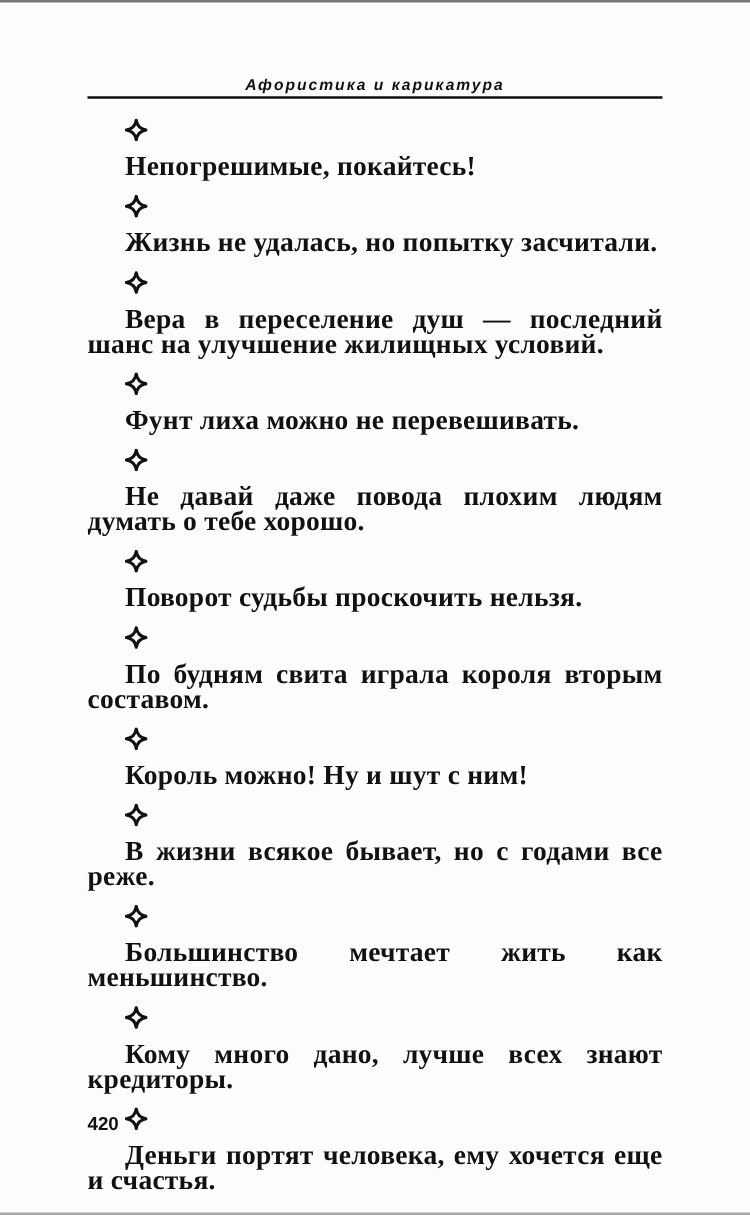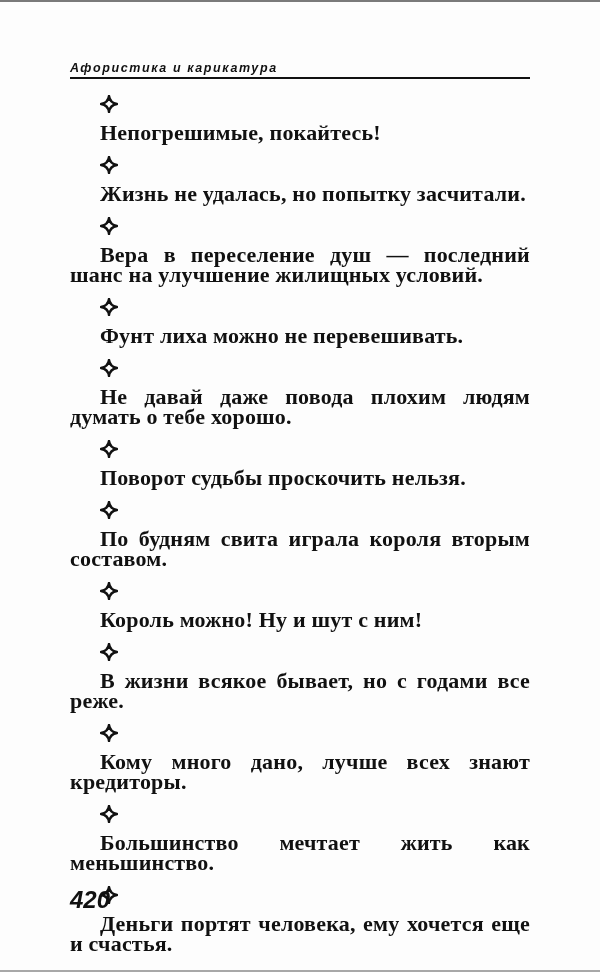--- a/index.html
+++ b/index.html
@@ -8,36 +8,36 @@
     font-family: "Liberation Serif", "DejaVu Serif", serif; color: #111;
   }
   .edge-top { position: absolute; left: 0; top: 0; width: 600px; height: 2px; background: #7a7a7a; }
   .edge-bottom { position: absolute; left: 0; top: 970px; width: 600px; height: 2px; background: #a8a8a8; }
   .running-head {
     position: absolute; left: 70px; top: 60px; width: 460px; height: 17px;
     border-bottom: 2px solid #111;
   }
   .running-head span {
     font-family: "Liberation Sans", "DejaVu Sans", sans-serif; font-style: italic; font-weight: bold;
-    font-size: 12.5px; letter-spacing: 1.6px; line-height: 16px; display: block;
+    font-size: 12.5px; letter-spacing: 1.6px; line-height: 16px; display: block; text-align: center;
   }
   .content { position: absolute; left: 70px; top: 95px; width: 460px; }
   .item { margin: 0; }
   .diamond {
     display: block; width: 18px; height: 18px; margin-left: 30px; margin-top: 0; margin-bottom: 10px;
   }
   .diamond svg { display: block; }
   .para {
     font-weight: bold; font-size: 22px; line-height: 20px; text-indent: 30px; text-align: justify;
     margin: 0 0 13px 0; letter-spacing: 0.2px;
   }
   .page-number {
     position: absolute; left: 70px; top: 888px;
-    font-family: "Liberation Sans", "DejaVu Sans", sans-serif; font-style: italic; font-weight: bold;
-    font-size: 24px; line-height: 24px;
+    font-family: "Liberation Sans", "DejaVu Sans", sans-serif; font-weight: bold;
+    font-size: 15px; line-height: 24px;
   }
 </style>
 </head>
 <body>
 
 <div class="edge-top"></div>
 
 <div class="running-head">
   <span>Афористика и карикатура</span>
 </div>
@@ -114,29 +114,29 @@
         </svg>
       </span>
     <p class="para">В жизни всякое бывает, но с годами все реже.</p>
   </div>
   <div class="item">
     <span class="diamond">
         <svg width="18" height="18" viewBox="0 0 18 18">
           <path d="M9 1 Q10 8 17 9 Q10 10 9 17 Q8 10 1 9 Q8 8 9 1 Z" fill="none" stroke="#111" stroke-width="2.4" stroke-linejoin="round"></path>
         </svg>
       </span>
-    <p class="para">Кому много дано, лучше всех знают кредиторы.</p>
+    <p class="para">Большинство мечтает жить как меньшинство.</p>
   </div>
   <div class="item">
     <span class="diamond">
         <svg width="18" height="18" viewBox="0 0 18 18">
           <path d="M9 1 Q10 8 17 9 Q10 10 9 17 Q8 10 1 9 Q8 8 9 1 Z" fill="none" stroke="#111" stroke-width="2.4" stroke-linejoin="round"></path>
         </svg>
       </span>
-    <p class="para">Большинство мечтает жить как меньшинство.</p>
+    <p class="para">Кому много дано, лучше всех знают кредиторы.</p>
   </div>
   <div class="item">
     <span class="diamond">
         <svg width="18" height="18" viewBox="0 0 18 18">
           <path d="M9 1 Q10 8 17 9 Q10 10 9 17 Q8 10 1 9 Q8 8 9 1 Z" fill="none" stroke="#111" stroke-width="2.4" stroke-linejoin="round"></path>
         </svg>
       </span>
     <p class="para">Деньги портят человека, ему хочется еще и счастья.</p>
   </div>
 </div>

